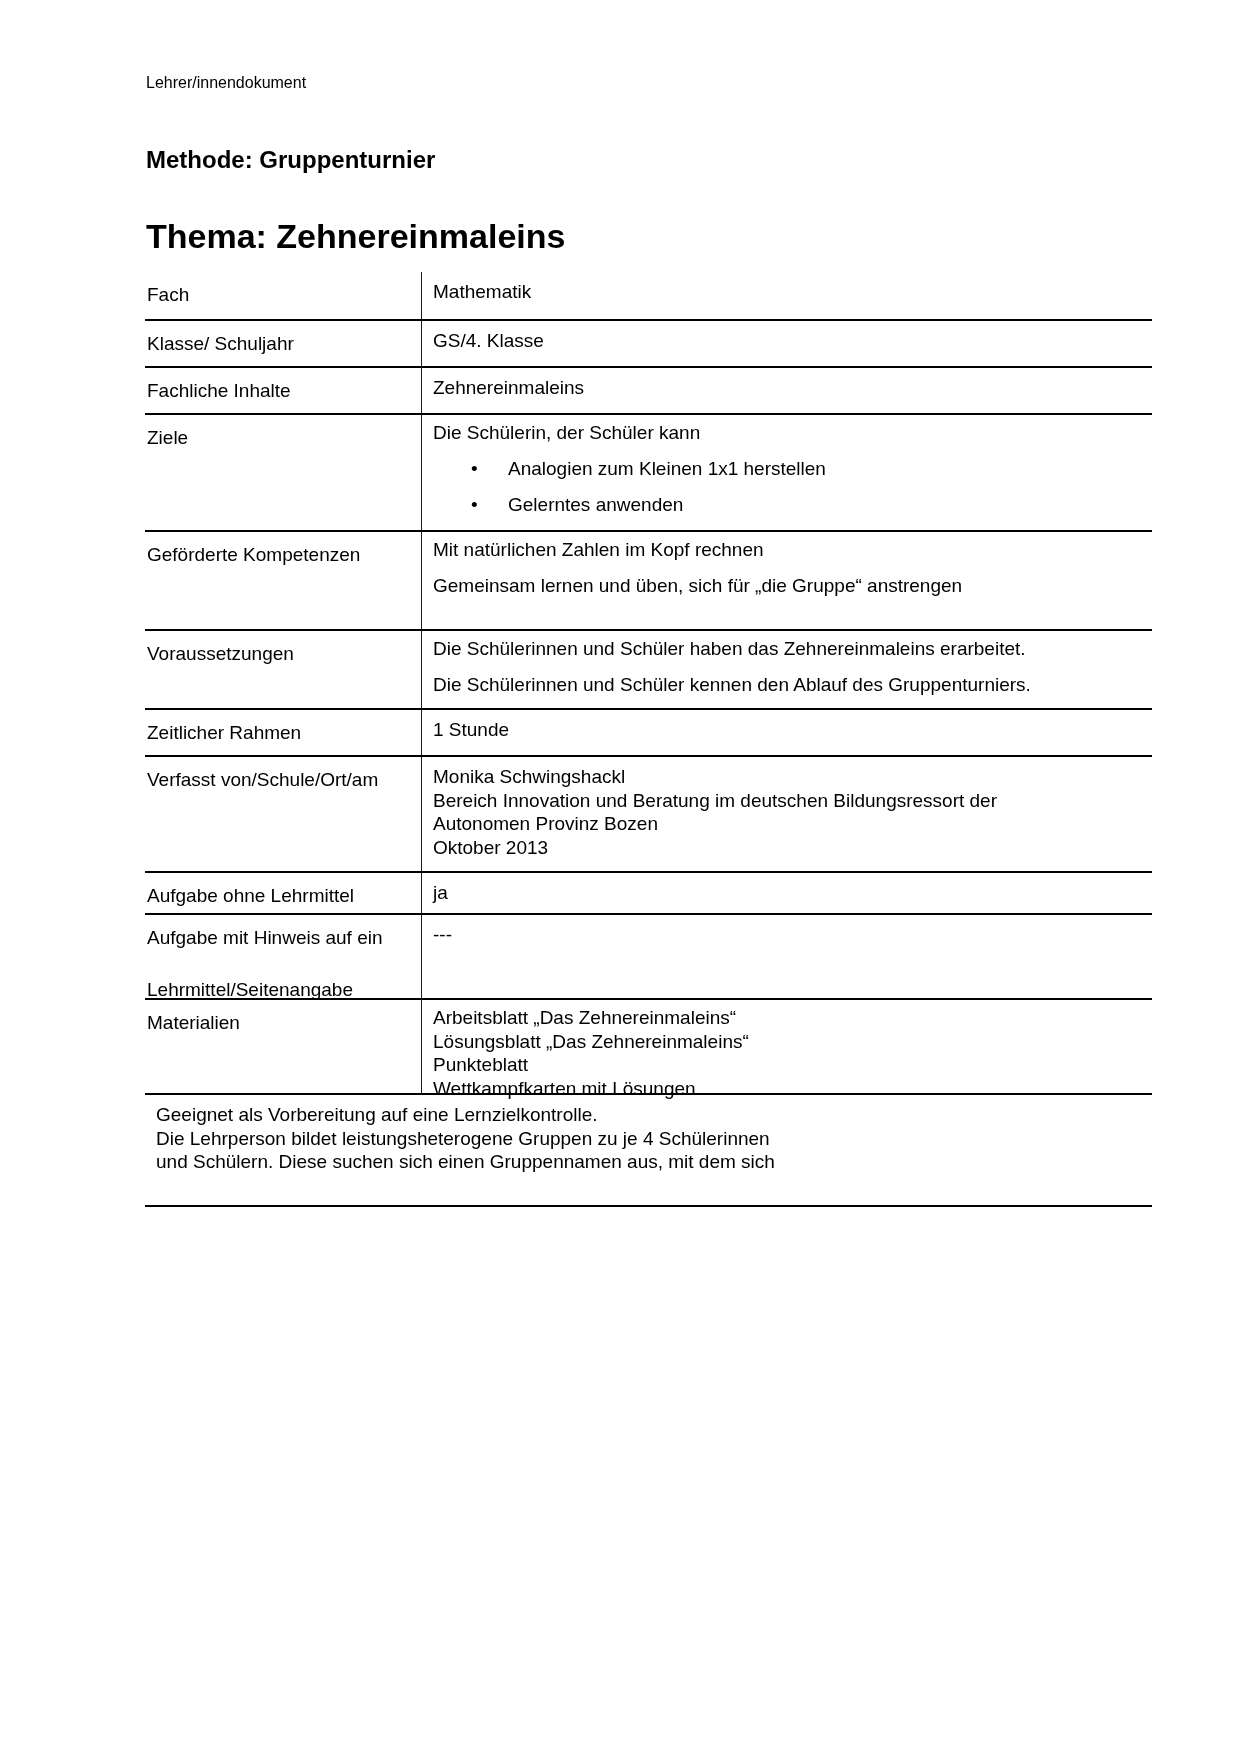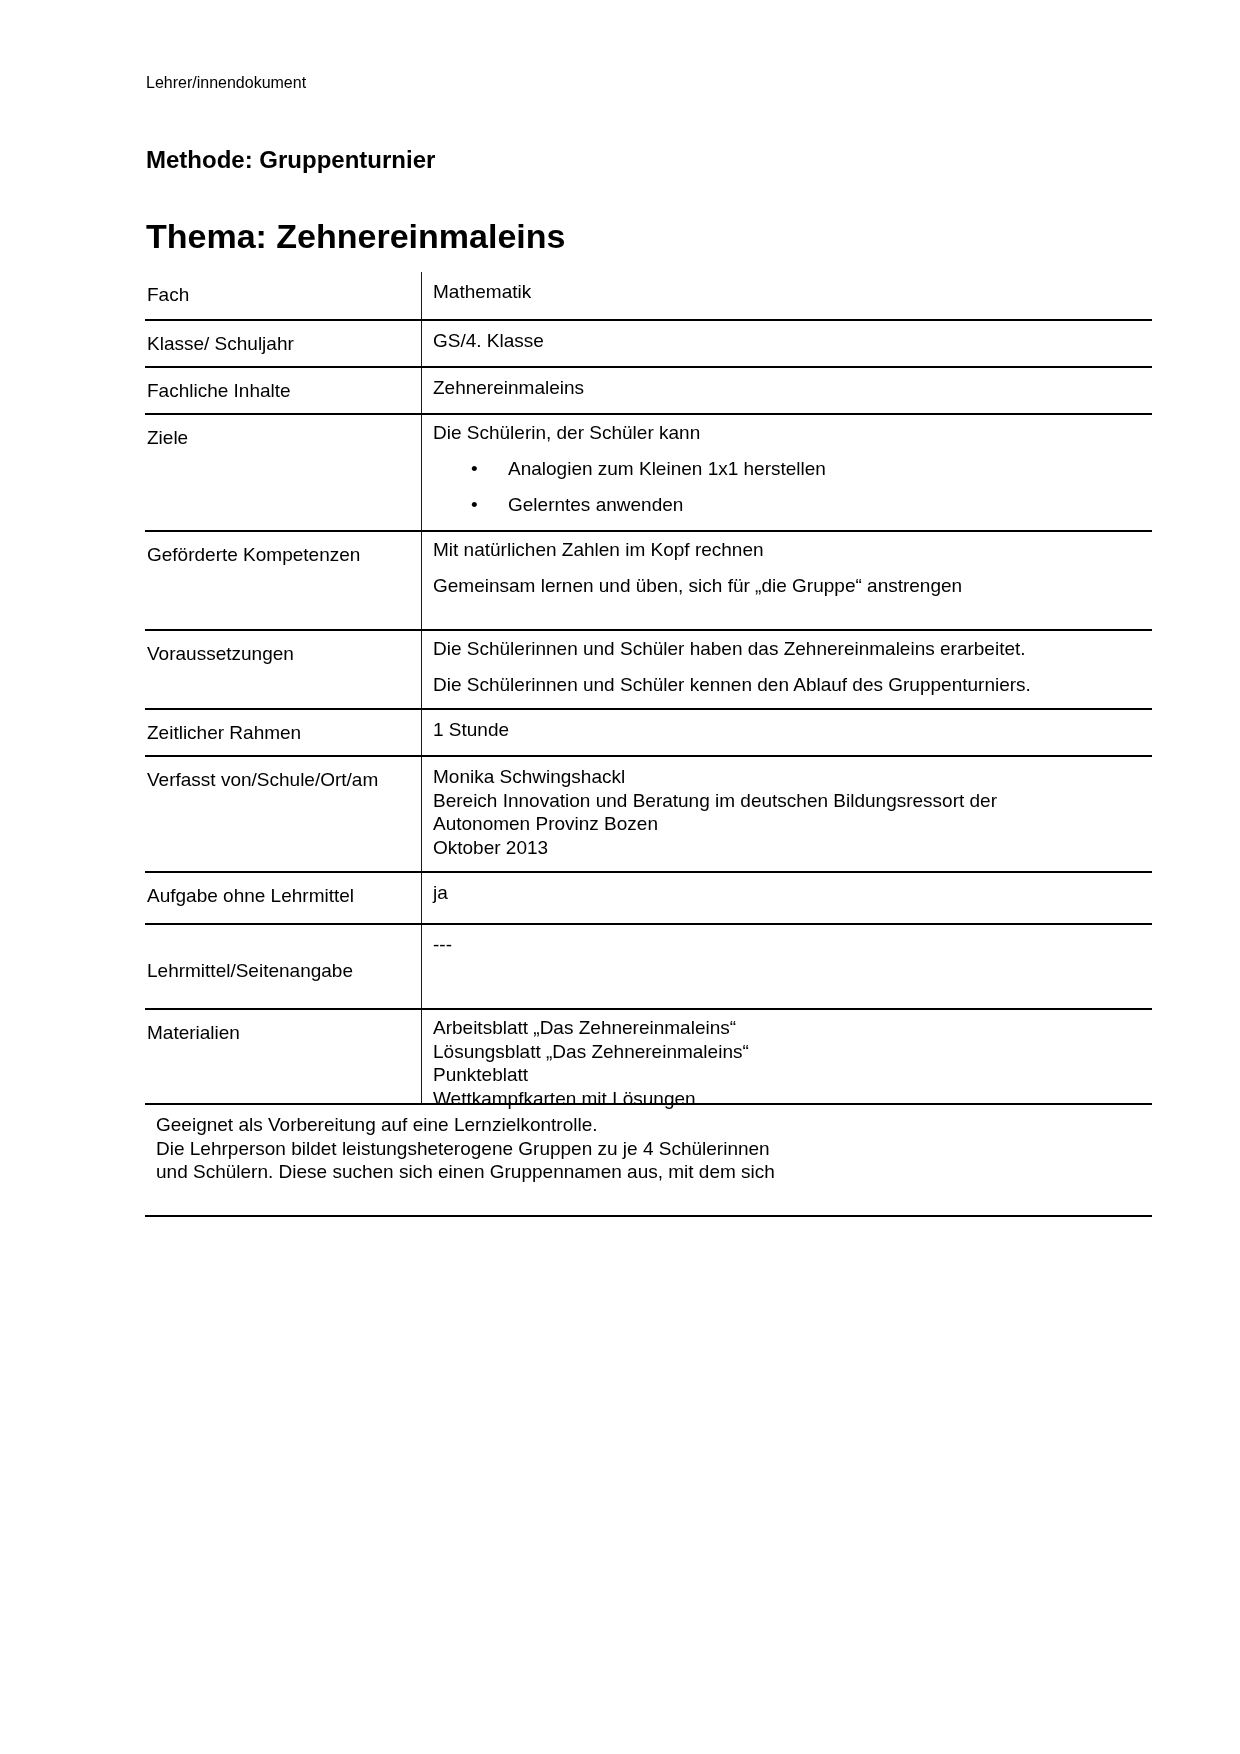--- a/index.html
+++ b/index.html
@@ -104,31 +104,32 @@
         <span class="lbl">Verfasst von/Schule/Ort/am</span>
       </div>
     <div class="cell-r">
       <div class="tight">Monika Schwingshackl</div>
       <div class="tight">Bereich Innovation und Beratung im deutschen Bildungsressort der</div>
       <div class="tight">Autonomen Provinz Bozen</div>
       <div class="tight">Oktober 2013</div>
     </div>
   </div>
 
-  <div class="row" style="height:52px">
+  <div class="row" style="height:42px">
     <div class="cell-l">
         <span class="lbl">Aufgabe ohne Lehrmittel</span>
       </div>
     <div class="cell-r">
         <div class="tight">ja</div>
       </div>
   </div>
 
   <div class="row" style="height:85px">
     <div class="cell-l multi">
+      <span class="lbl">Aufgabe mit Hinweis auf ein</span>
       <span class="lbl" style="margin-top:16px">Lehrmittel/Seitenangabe</span>
     </div>
     <div class="cell-r">
         <div class="tight">---</div>
       </div>
   </div>
 
   <div class="row" style="height:95px">
     <div class="cell-l">
         <span class="lbl">Materialien</span>

